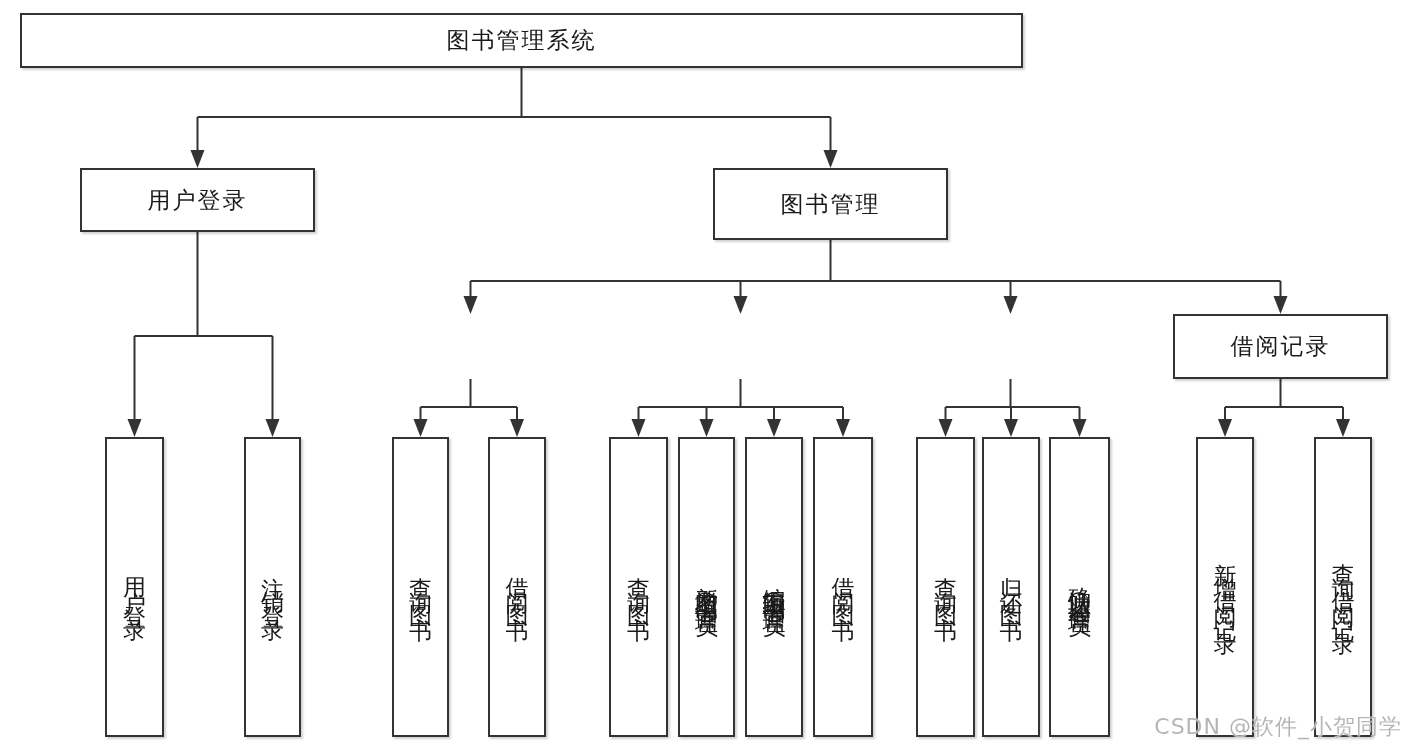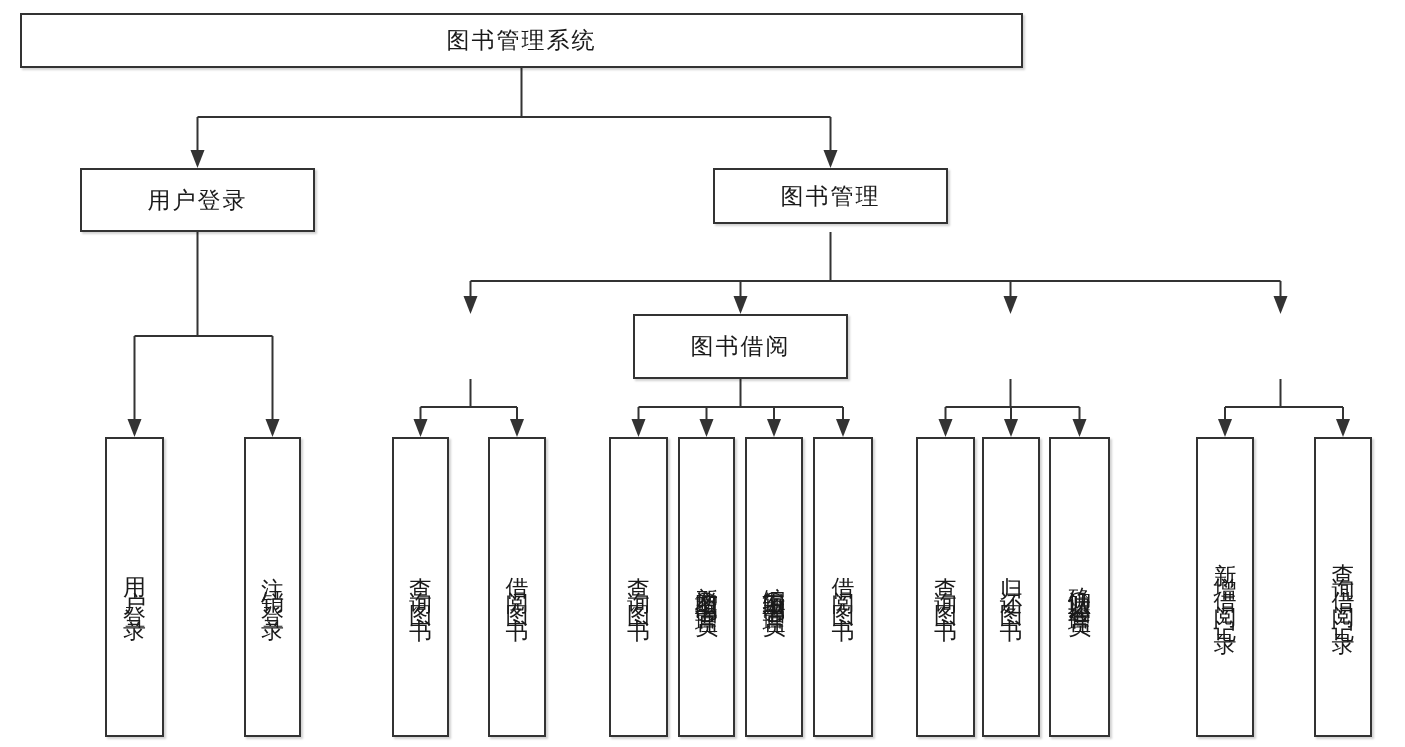--- a/index.html
+++ b/index.html
@@ -69,26 +69,26 @@
     </g>
   </svg>
 
   <div class="node" style="left:20px;top:13px;width:1003px;height:55px">
     <span class="hlabel">图书管理系统</span>
   </div>
 
   <div class="node" style="left:80px;top:168px;width:235px;height:64px">
     <span class="hlabel">用户登录</span>
   </div>
-  <div class="node" style="left:713px;top:168px;width:235px;height:56px">
+  <div class="node" style="left:713px;top:168px;width:235px;height:72px">
     <span class="hlabel">图书管理</span>
   </div>
 
-  <div class="node" style="left:633px;top:314px;width:215px;height:65px">
-    <span class="hlabel">图书借阅</span>
+  <div class="node" style="left:1173px;top:314px;width:215px;height:65px">
+    <span class="hlabel">借阅记录</span>
   </div>
 
   <div class="node" style="left:105px;top:437px;width:59px;height:300px">
     <span class="vtext vloose">用户登录</span>
   </div>
   <div class="node" style="left:244px;top:437px;width:57px;height:300px">
     <span class="vtext vloose">注销登录</span>
   </div>
 
   <div class="node" style="left:392px;top:437px;width:57px;height:300px">
@@ -121,14 +121,15 @@
     <span class="vtext vtight">确认归还（管理员）</span>
   </div>
 
   <div class="node" style="left:1196px;top:437px;width:58px;height:300px">
     <span class="vtext vloose">新增借阅记录</span>
   </div>
   <div class="node" style="left:1314px;top:437px;width:58px;height:300px">
     <span class="vtext vloose">查询借阅记录</span>
   </div>
 
+  <div class="watermark">CSDN @软件_小贺同学</div>
 
 </div>
 
 </body></html>

